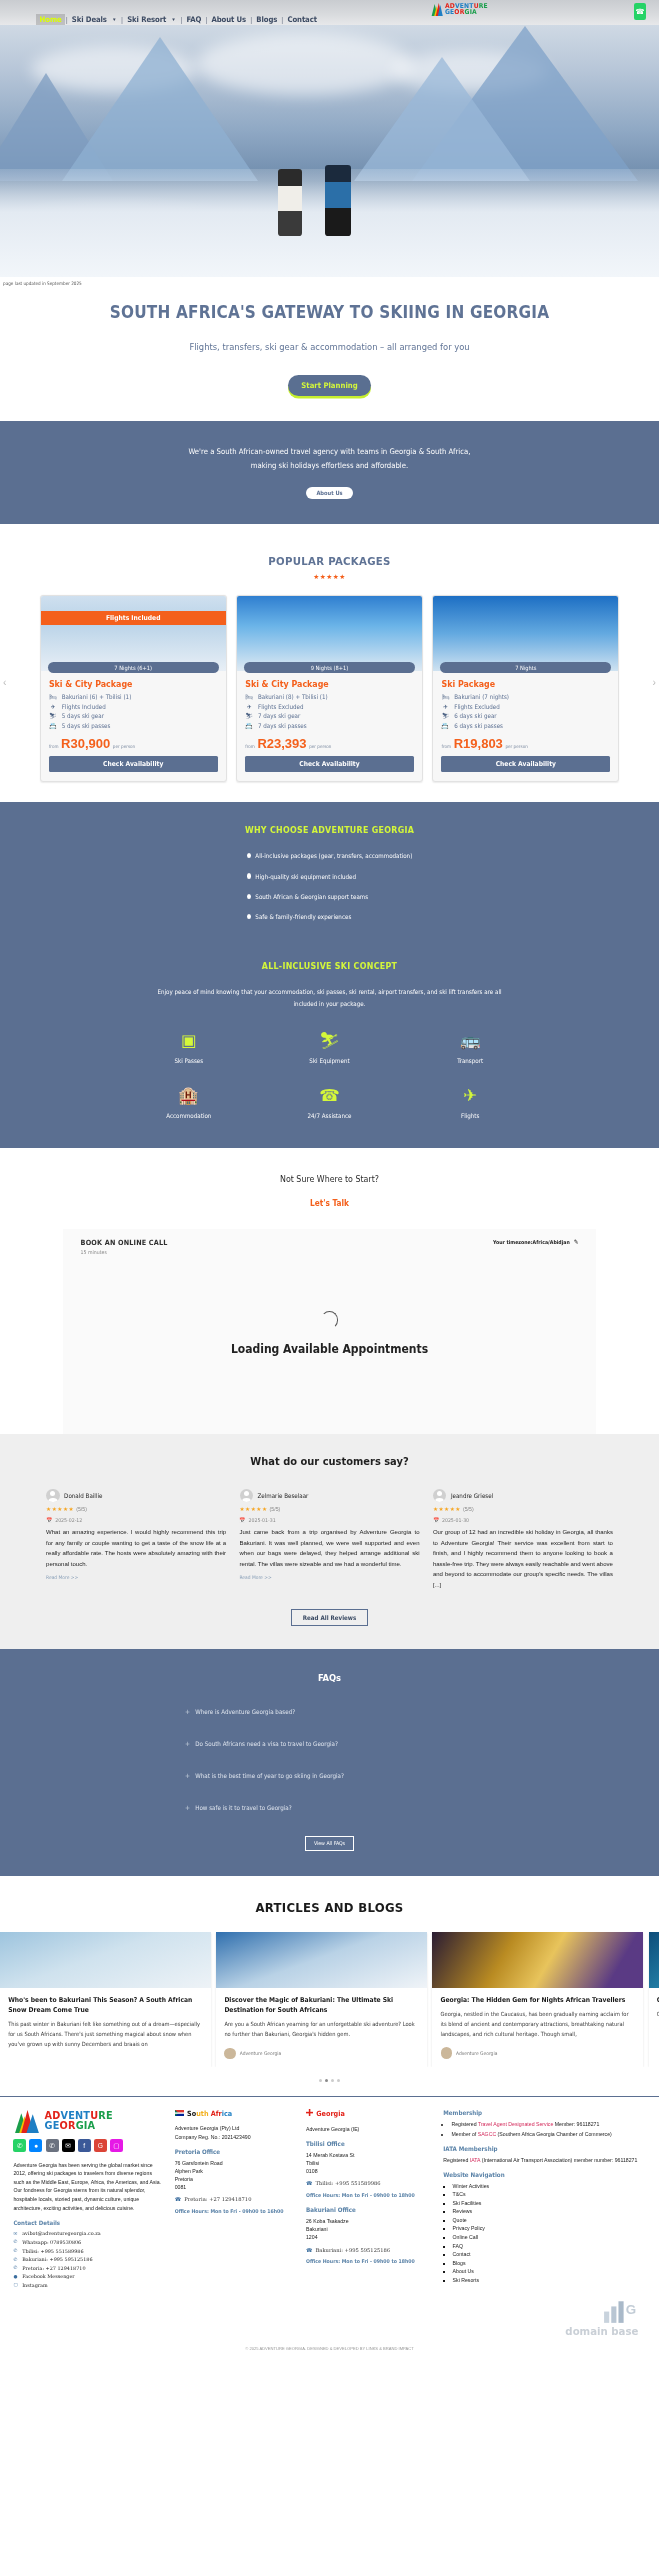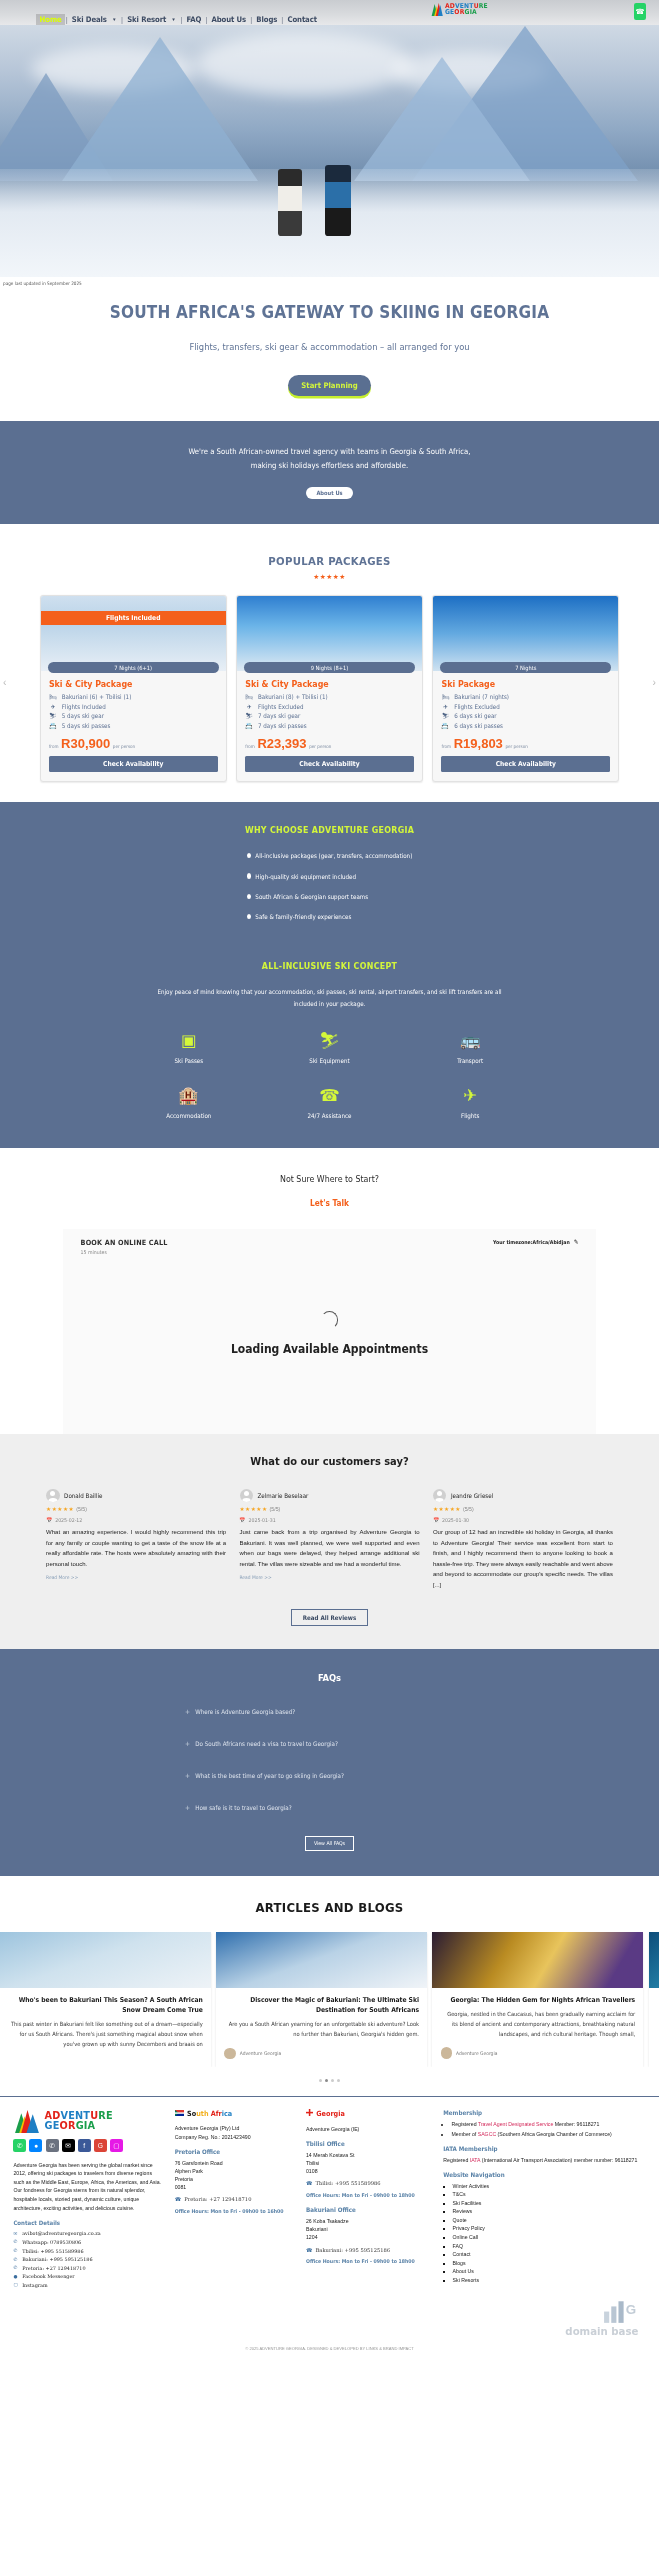--- a/index.html
+++ b/index.html
@@ -246,21 +246,21 @@
     display: block; width: 49px; margin: 0 auto; text-align: center;
     border: 0.5px solid #fff; color: #fff; padding: 3.6px 0; font-size: 5.2px;
     text-decoration: none;
     font-family: "DejaVu Sans Condensed","Liberation Sans",sans-serif;
   }
   
   .blogs { background: #fff; padding: 24px 0 13.4px; }
   .blogs h2 { text-align: center; font-size: 13px; color: #1b1b1b; font-weight: 800; letter-spacing: 0.3px;
     font-family: "DejaVu Sans Condensed","Liberation Sans",sans-serif; }
   .blog-row { display: flex; gap: 5.2px; margin-top: 17.5px; overflow: hidden; }
-  .blog-card { width: 211px; flex: none; background: #fff; box-shadow: 0 0.5px 2.1px rgba(0,0,0,.12); text-align: right; }
+  .blog-card { width: 211px; flex: none; background: #fff; box-shadow: 0 0.5px 2.1px rgba(0,0,0,.12); }
   .blog-img { height: 56px; }
   .bi1 { background: linear-gradient(160deg,#9dc4de 0%,#cfe2ee 45%,#eef3f7 100%); }
   .bi2 { background: linear-gradient(160deg,#2f6fae 0%,#b9d2e6 48%,#f0f4f8 100%); }
   .bi3 { background: linear-gradient(120deg,#2a1c33 0%,#b98b22 35%,#e8c45c 55%,#5a3a84 85%); }
   .bi4 { background: linear-gradient(140deg,#0e4d7a 0%,#2d9bbf 45%,#9fe0e8 100%); }
   .blog-body { padding: 6.7px 8.2px 8.2px; }
   .blog-body h3 { font-size: 6.7px; line-height: 1.5; color: #1b1b1b; font-weight: 700;
     font-family: "DejaVu Sans Condensed","Liberation Sans",sans-serif; }
   .blog-body p { margin-top: 5.2px; font-size: 5.7px; line-height: 1.75; color: #3a3a3a;
     font-family: "DejaVu Sans Condensed","Liberation Sans",sans-serif; }

